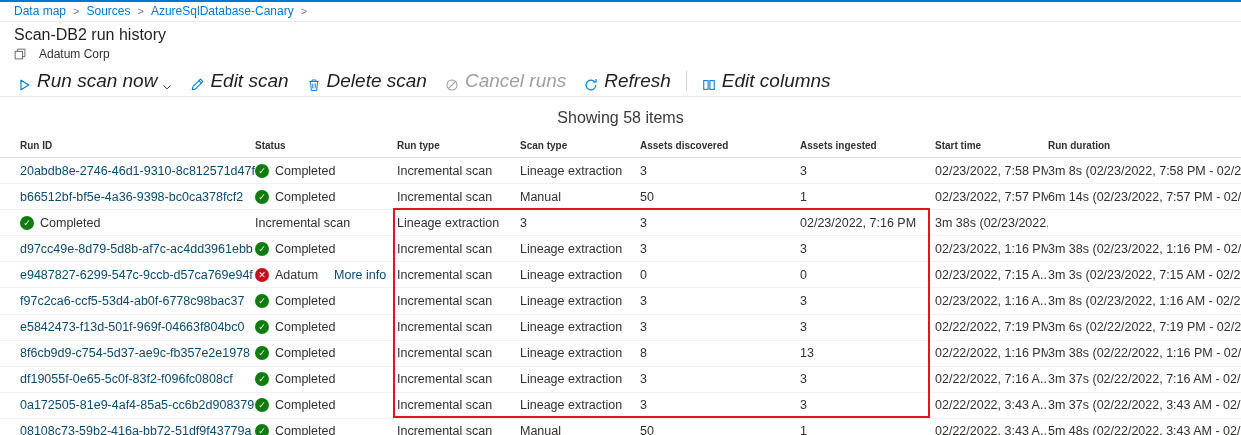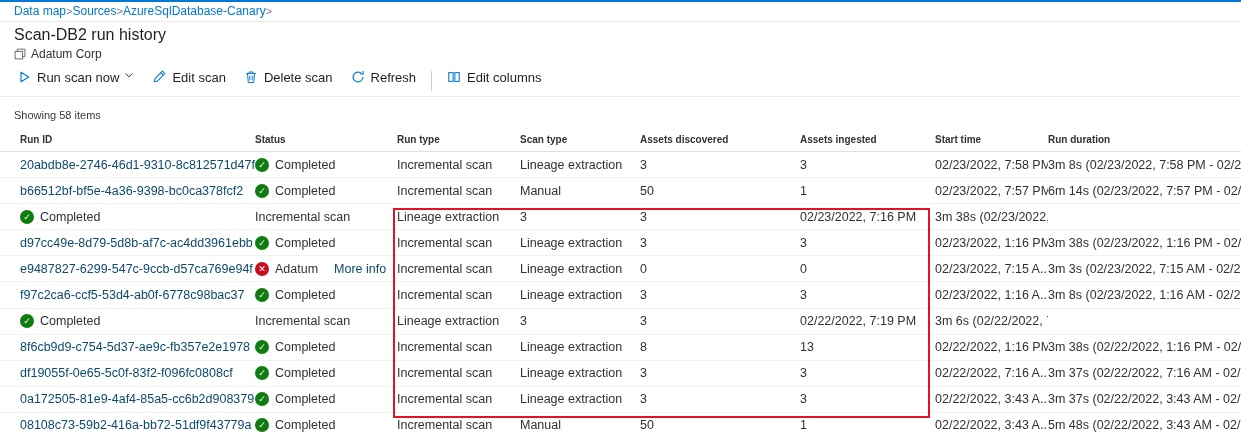--- a/index.html
+++ b/index.html
@@ -2,42 +2,42 @@
 <html><head>
 <meta charset="utf-8">
 <style>
   * { margin:0; padding:0; box-sizing:border-box; }
   html,body { background:#fff; }
   body { font-family:"Liberation Sans","DejaVu Sans",sans-serif; color:#323130; }
   .page { position:relative; width:1241px; height:435px; overflow:hidden; background:#fff; }
 
   .topbar { height:2px; background:#0078d4; }
 
-  .breadcrumb { display:flex; align-items:center; padding:2px 14px 3px; font-size:12px;
+  .breadcrumb { display:flex; align-items:center; gap:7px; padding:2px 14px 3px; font-size:12px;
                 border-bottom:1px solid #edebe9; height:20px; }
   .crumb { color:#0078d4; text-decoration:none; cursor:pointer; }
   .crumb-sep { color:#797775; font-size:11px; }
 
   .pagehead { padding:4px 14px 0; }
   .page-title { font-size:16px; line-height:18px; font-weight:400; color:#201f1e; }
-  .subtitle { display:flex; align-items:center; gap:5px; font-size:12px; color:#323130; margin-top:3px; }
+  .subtitle { display:flex; align-items:center; gap:13px; font-size:12px; color:#323130; margin-top:3px; }
   .subtitle svg { display:block; }
 
   .toolbar { display:flex; align-items:center; margin-top:5px; padding:4px 6px 4px 8px;
              border-bottom:1px solid #edebe9; }
-  .tb-btn { display:flex; align-items:flex-start; gap:6px; height:22px; padding:0 9px; border:none;
-            background:transparent; font-family:inherit; font-size:13px; color:#201f1e; cursor:pointer; }
+  .tb-btn { display:flex; align-items:flex-end; gap:6px; height:22px; padding:0 9px; border:none;
+            background:transparent; font-family:inherit; font-size:19px; color:#201f1e; cursor:pointer;font-style:italic; }
   .tb-btn .tb-ic { color:#0078d4; display:flex; align-items:center; }
   .tb-btn.disabled { color:#a19f9d; cursor:default; }
   .tb-btn.disabled .tb-ic { color:#a19f9d; }
   .tb-btn svg { display:block; }
   .tb-ch { display:flex; align-items:center; color:#323130; margin-left:-1px; }
   .tb-divider { width:1px; height:20px; background:#d2d0ce; margin:0 6px; }
 
-  .summary { padding:12px 14px 8px; font-size:11px; color:#3b3a39; }
+  .summary { padding:12px 14px 8px; font-size:16px; color:#3b3a39;text-align:center; }
 
   .thead, .trow { display:grid;
       grid-template-columns:235px 142px 123px 120px 160px 135px 113px minmax(120px,1fr);
       padding-left:20px; align-items:center; }
   .thead { padding-top:5px; padding-bottom:6px; border-bottom:1px solid #e1dfdd; }
   .th { font-size:10px; font-weight:700; color:#323130; white-space:nowrap; overflow:hidden;
         padding-right:12px; cursor:pointer; }
   .trow { height:26.1px; border-bottom:1px solid #f3f2f1; }
   .td { font-size:12.5px; color:#323130; white-space:nowrap; overflow:hidden; text-overflow:clip;
         padding-right:12px; }
@@ -104,20 +104,29 @@
         <span class="tb-lb">Edit scan</span>
       </button>
       <button type="button" class="tb-btn">
         <span class="tb-ic">
           <svg width="14" height="14" viewBox="0 0 16 16">
             <path d="M2.5 4h11M5.8 4V2.3h4.4V4M4 4l.9 10.3h6.2L12 4M6.6 6.3v5.5M9.4 6.3v5.5" fill="none" stroke="currentColor" stroke-width="1.1"></path>
           </svg>
         </span>
         <span class="tb-lb">Delete scan</span>
       </button>
+      <button type="button" class="tb-btn disabled">
+        <span class="tb-ic">
+          <svg width="14" height="14" viewBox="0 0 16 16">
+            <circle cx="8" cy="8" r="5.8" fill="none" stroke="currentColor" stroke-width="1.2"></circle>
+            <path d="M3.9 12.1L12.1 3.9" fill="none" stroke="currentColor" stroke-width="1.2"></path>
+          </svg>
+        </span>
+        <span class="tb-lb">Cancel runs</span>
+      </button>
       <button type="button" class="tb-btn">
         <span class="tb-ic">
           <svg width="14" height="14" viewBox="0 0 16 16">
             <path d="M13.6 8a5.6 5.6 0 1 1-1.7-4" fill="none" stroke="currentColor" stroke-width="1.3"></path>
             <path d="M13.8 1.2v3.2h-3.2" fill="none" stroke="currentColor" stroke-width="1.3"></path>
           </svg>
         </span>
         <span class="tb-lb">Refresh</span>
       </button>
       <span class="tb-divider"></span>
@@ -217,20 +226,21 @@
           <span>Completed</span>
         </div>
         <div class="td">Incremental scan</div>
         <div class="td">Lineage extraction</div>
         <div class="td">3</div>
         <div class="td">3</div>
         <div class="td">02/23/2022, 1:16 A...</div>
         <div class="td">3m 8s (02/23/2022, 1:16 AM - 02/23/2022, 1</div>
       </div>
       <div class="trow">
+        <div class="td"><a class="link">e5842473-f13d-501f-969f-04663f804bc0</a></div>
         <div class="td c-status">
           <span class="sticon success">✓</span>
           <span>Completed</span>
         </div>
         <div class="td">Incremental scan</div>
         <div class="td">Lineage extraction</div>
         <div class="td">3</div>
         <div class="td">3</div>
         <div class="td">02/22/2022, 7:19 PM</div>
         <div class="td">3m 6s (02/22/2022, 7:19 PM - 02/22/2022, 7</div>

